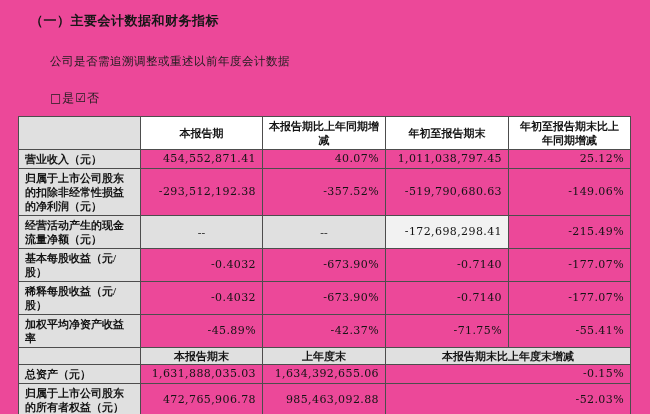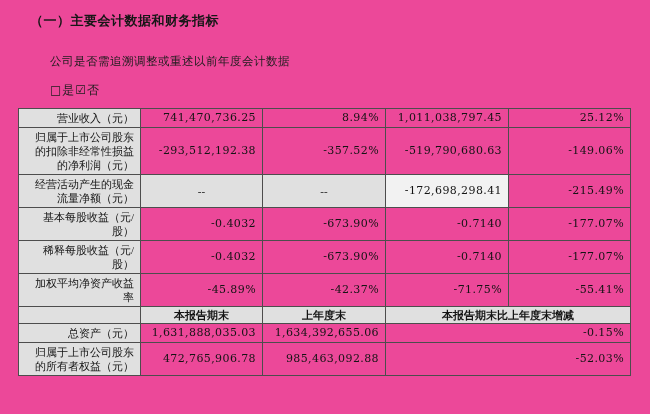--- a/index.html
+++ b/index.html
@@ -18,21 +18,21 @@
     letter-spacing:0.5px;
     color:#161616;
   }
   .question{
     margin:24px 0 12px 50px;
     font-size:11.5px;
     letter-spacing:0.5px;
     color:#1c1c1c;
   }
   .checkline{
-    margin:13px 0 0 50px;
+    margin:21px 0 0 50px;
     font-size:12px;
     letter-spacing:1px;
     color:#1c1c1c;
     font-family:"DejaVu Sans","Liberation Sans",sans-serif;
   }
   .checkline .box{font-size:12px;}
   table.fin{
     border-collapse:collapse;
     table-layout:fixed;
     width:612px;
@@ -51,22 +51,22 @@
     color:#141414;
     vertical-align:middle;
   }
   table.fin th{
     text-align:center;
     font-weight:bold;
     background:#ffffff;
   }
   td.lbl{
     background:#e0e0e0;
-    text-align:right;
-    font-weight:normal;
+    text-align:left;
+    font-weight:bold;
     padding:2px 8px 2px 6px;
   }
   td.corner{background:#e0e0e0;}
   td.num{
     text-align:right;
     font-family:"DejaVu Serif","Liberation Serif",serif;
     letter-spacing:0.4px;
   }
   td.dash{
     background:#e0e0e0;
@@ -97,25 +97,32 @@
   <table class="fin">
     <colgroup>
         <col class="c1">
         <col class="c2">
         <col class="c3">
         <col class="c4">
         <col class="c5">
       </colgroup>
 
     <tbody>
+        <tr class="h1row">
+      <td class="corner"></td>
+      <th>本报告期</th>
+      <th>本报告期比上年同期增减</th>
+      <th>年初至报告期末</th>
+      <th>年初至报告期末比上年同期增减</th>
+    </tr>
 
     <tr>
       <td class="lbl">营业收入（元）</td>
-      <td class="num">741,470,736.25</td>
-      <td class="num">8.94%</td>
+      <td class="num">454,552,871.41</td>
+      <td class="num">40.07%</td>
       <td class="num">1,011,038,797.45</td>
       <td class="num">25.12%</td>
     </tr>
 
 
     <tr>
       <td class="lbl">归属于上市公司股东的扣除非经常性损益的净利润（元）</td>
       <td class="num">-293,512,192.38</td>
       <td class="num">-357.52%</td>
       <td class="num">-519,790,680.63</td>

